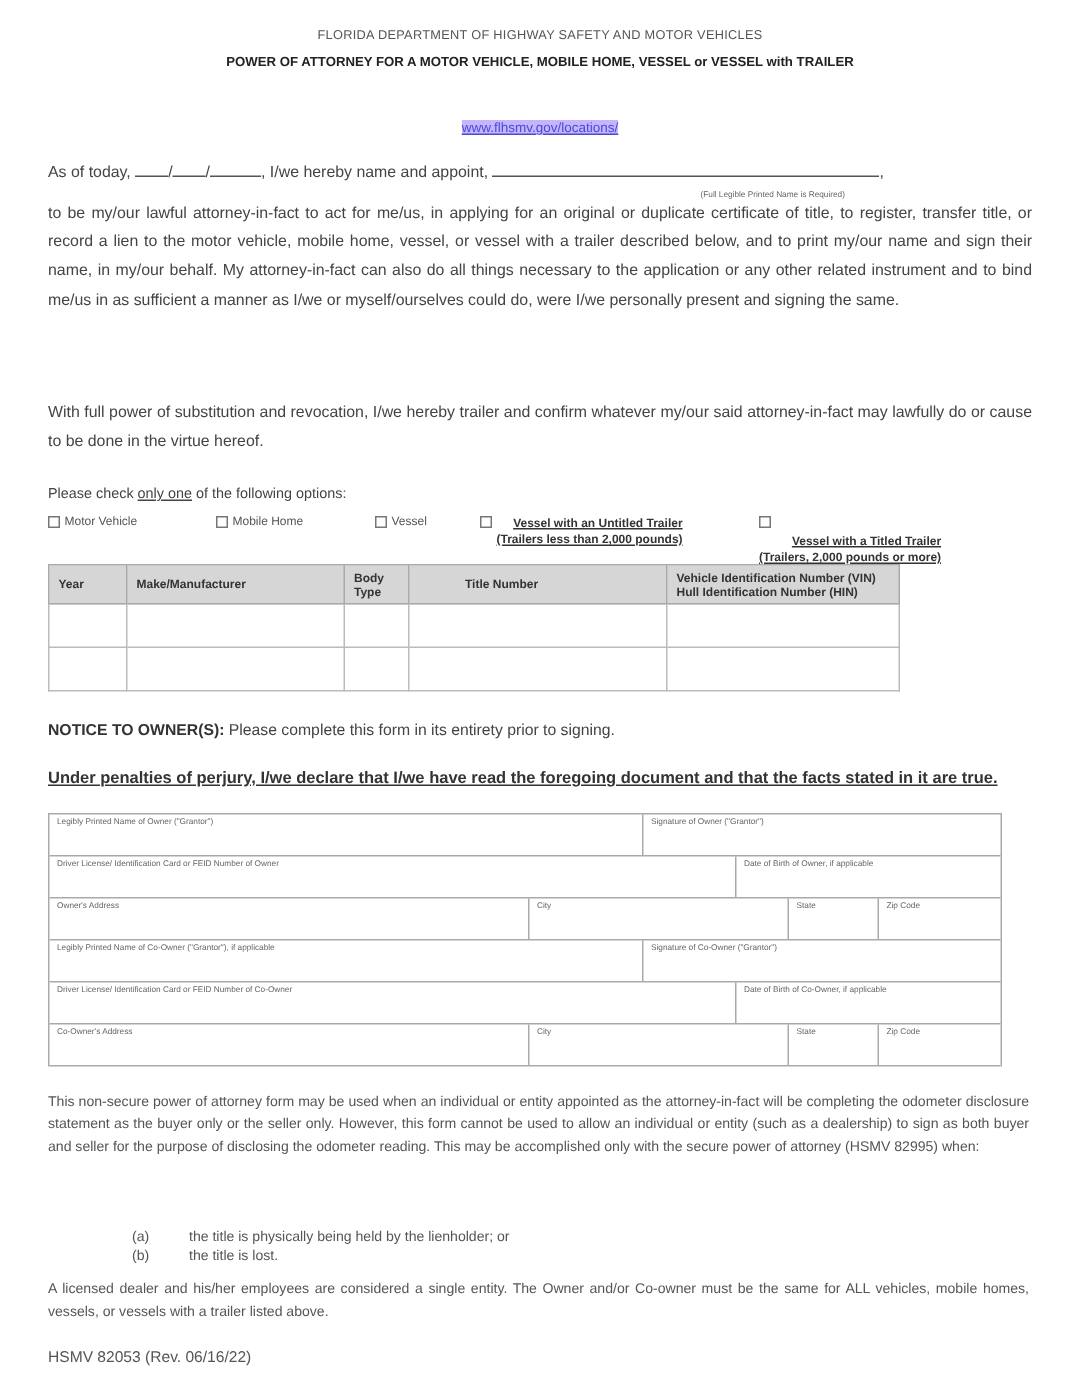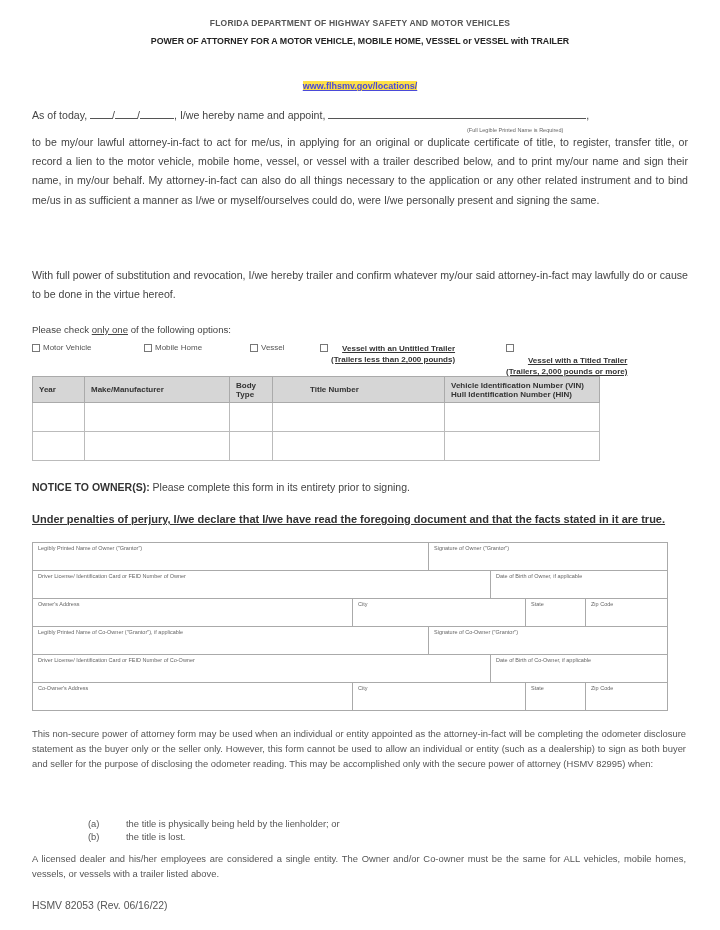--- a/index.html
+++ b/index.html
@@ -1,24 +1,24 @@
 <!DOCTYPE html>
 <html><head>
 <meta charset="utf-8">
 <style>
   * { box-sizing: border-box; margin: 0; padding: 0; }
   html, body { width: 720px; height: 930px; background: #ffffff; overflow: hidden; }
   body { font-family: "Liberation Sans", sans-serif; color: #333; position: relative; }
   .page { position: absolute; left: 0; top: 0; width: 720px; height: 930px; }
   .abs { position: absolute; }
-  .center { text-align: center; width: 720px; left: 0; font-weight: bold; }
+  .center { text-align: center; width: 720px; left: 0; }
   .agency { top: 18px; font-size: 8.5px; color: #555; letter-spacing: 0.2px; }
   .title { top: 36px; font-size: 8.8px; font-weight: bold; color: #222; }
   .submit { top: 60px; font-size: 9px; font-weight: bold; color: #222; }
-  .link { top: 76px; font-size: 9px; color: #4a4ad8; text-decoration: underline; background: #fde047; display: inline-block; }
+  .link { top: 76px; font-size: 9px; color: #4a4ad8; text-decoration: underline; background: #c4b5fd; display: inline-block; }
   .linkwrap { top: 75px; }
   .para { left: 32px; width: 656px; font-size: 10.6px; line-height: 19.2px; color: #444; text-align: justify; }
   .line { display: inline-block; border-bottom: 1px solid #555; height: 12px; vertical-align: baseline; }
   .tiny { font-size: 5.5px; color: #666; }
   .chk-row { top: 343px; left: 32px; width: 670px; height: 26px; font-size: 8px; color: #555; }
   .chk { position: absolute; display: flex; align-items: flex-start; gap: 3px; }
   .box { width: 8px; height: 8px; border: 1px solid #777; background: #fff; margin-top: 1px; flex: none; }
   .chk .u { text-decoration: underline; color: #333; font-weight: bold; line-height: 11px; }
   table.veh { position: absolute; left: 32px; top: 376px; width: 568px; border-collapse: collapse; font-size: 8px; }
   table.veh th { background: #d6d6d6; color: #333; text-align: left; font-weight: bold; padding: 3px 6px; border: 1.5px solid #aaa; height: 26px; vertical-align: middle; }

